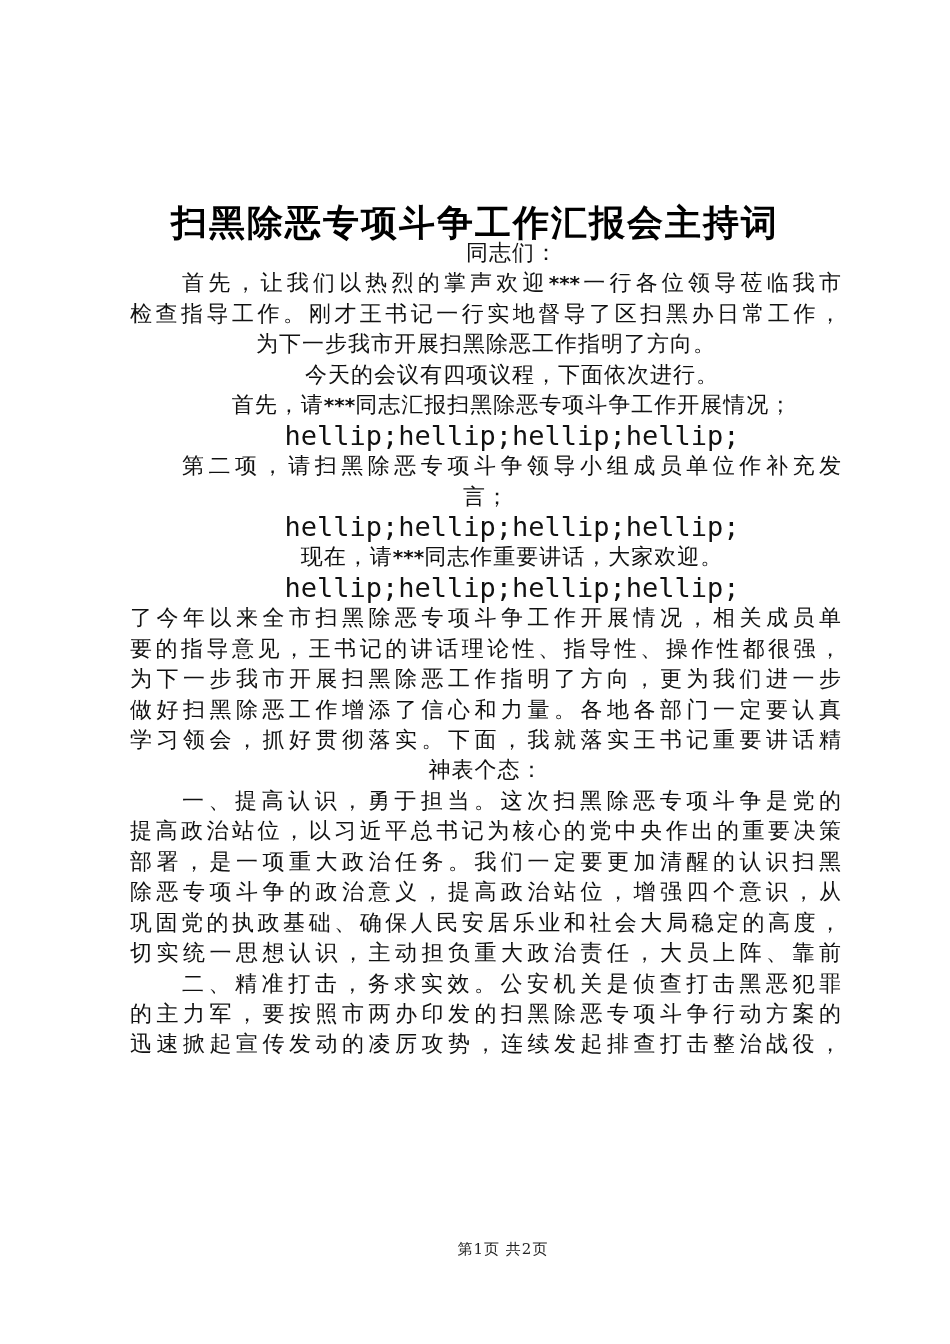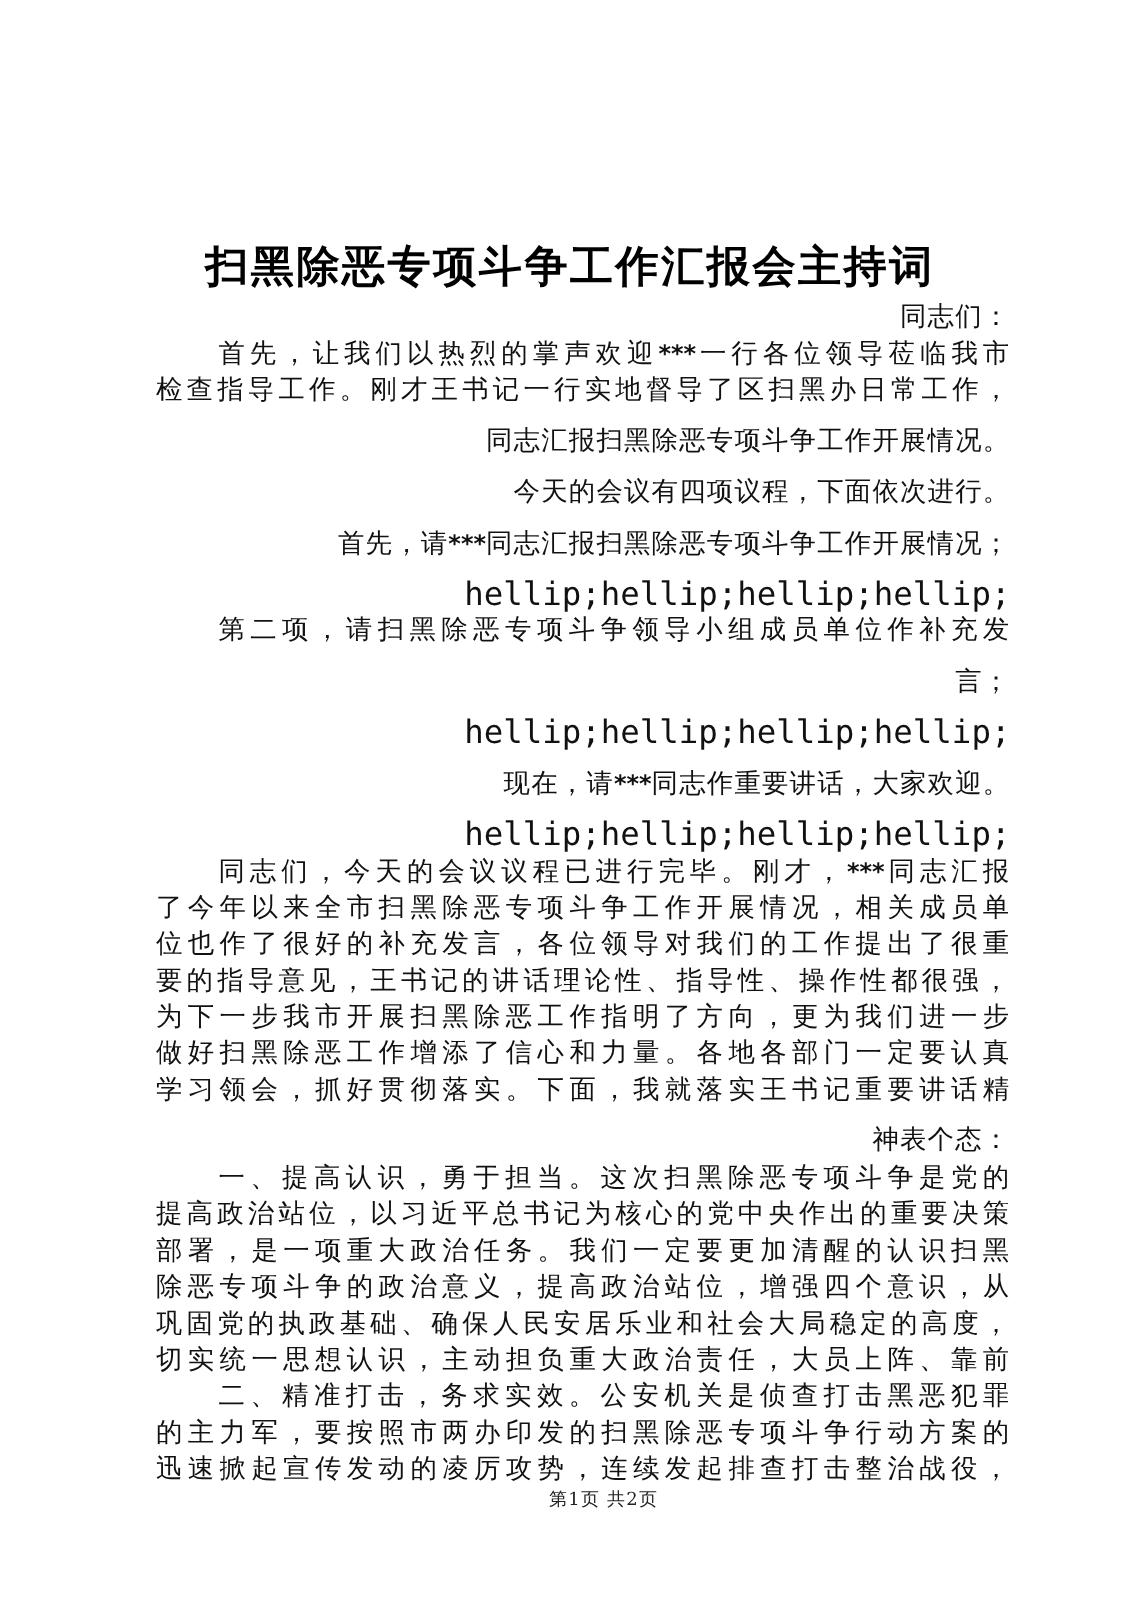--- a/index.html
+++ b/index.html
@@ -14,51 +14,49 @@
       letter-spacing: 2px; color: #000000;
     }
     .body-text {
       position: absolute; left: 130px; top: 238px; width: 712px;
     }
     .line {
       height: 30.45px; line-height: 30.45px; font-size: 22px; white-space: nowrap;
       overflow: visible; letter-spacing: 1px;
     }
     .line.justify { text-align: justify; text-align-last: justify; white-space: normal; }
-    .line.left { text-align: right; margin-top: 12px; }
+    .line.left { text-align: center; }
     .line.indent { padding-left: 52px; }
     .line.indent.justify { width: calc(100% - 52px); }
     .line.latin { font-family: "DejaVu Sans Mono", "Liberation Mono", monospace; font-size: 27px; letter-spacing: 0; }
     .line b { font-family: "DejaVu Sans", "Liberation Sans", sans-serif; font-weight: bold; font-size: 20px; letter-spacing: 0; }
     .footer {
       position: absolute; left: 0; width: 950px; top: 1240px; text-align: center;
       font-size: 15px; color: #222222; letter-spacing: 1px; padding-left: 28px;
     }
   </style>
 </head>
 <body>
 
 <div class="page">
   <div class="title">扫黑除恶专项斗争工作汇报会主持词</div>
   <div class="body-text" id="body-text">
       <div class="line left indent">同志们：</div>
       <div class="line justify indent">首先，让我们以热烈的掌声欢迎<b>***</b>一行各位领导莅临我市</div>
       <div class="line justify">检查指导工作。刚才王书记一行实地督导了区扫黑办日常工作，</div>
-      <div class="line left">同志汇报扫黑除恶专项斗争工作开展情况。</div>
+      <div class="line left">为下一步我市开展扫黑除恶工作指明了方向。</div>
       <div class="line left indent">今天的会议有四项议程，下面依次进行。</div>
       <div class="line left indent">首先，请<b>***</b>同志汇报扫黑除恶专项斗争工作开展情况；</div>
       <div class="line left indent latin">hellip;hellip;hellip;hellip;</div>
       <div class="line justify indent">第二项，请扫黑除恶专项斗争领导小组成员单位作补充发</div>
       <div class="line left">言；</div>
       <div class="line left indent latin">hellip;hellip;hellip;hellip;</div>
       <div class="line left indent">现在，请<b>***</b>同志作重要讲话，大家欢迎。</div>
       <div class="line left indent latin">hellip;hellip;hellip;hellip;</div>
-      <div class="line justify indent">同志们，今天的会议议程已进行完毕。刚才，<b>***</b>同志汇报</div>
       <div class="line justify">了今年以来全市扫黑除恶专项斗争工作开展情况，相关成员单</div>
-      <div class="line justify">位也作了很好的补充发言，各位领导对我们的工作提出了很重</div>
       <div class="line justify">要的指导意见，王书记的讲话理论性、指导性、操作性都很强，</div>
       <div class="line justify">为下一步我市开展扫黑除恶工作指明了方向，更为我们进一步</div>
       <div class="line justify">做好扫黑除恶工作增添了信心和力量。各地各部门一定要认真</div>
       <div class="line justify">学习领会，抓好贯彻落实。下面，我就落实王书记重要讲话精</div>
       <div class="line left">神表个态：</div>
       <div class="line justify indent">一、提高认识，勇于担当。这次扫黑除恶专项斗争是党的</div>
       <div class="line justify">提高政治站位，以习近平总书记为核心的党中央作出的重要决策</div>
       <div class="line justify">部署，是一项重大政治任务。我们一定要更加清醒的认识扫黑</div>
       <div class="line justify">除恶专项斗争的政治意义，提高政治站位，增强四个意识，从</div>
       <div class="line justify">巩固党的执政基础、确保人民安居乐业和社会大局稳定的高度，</div>

